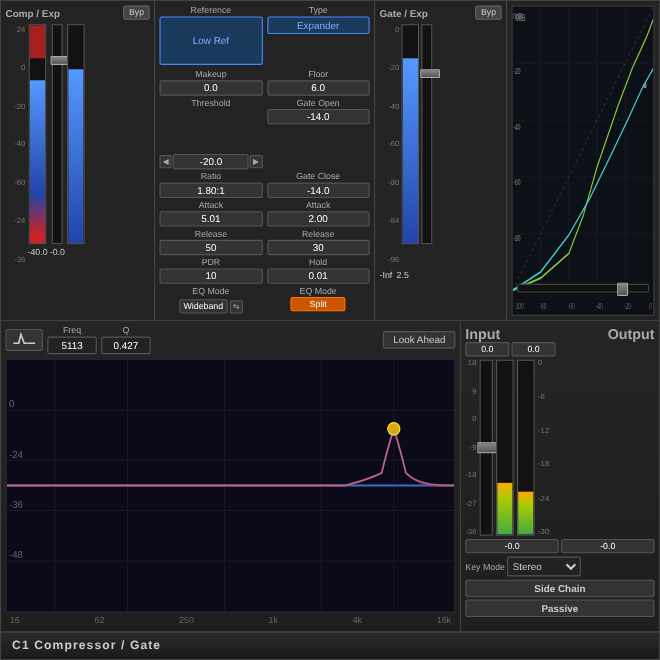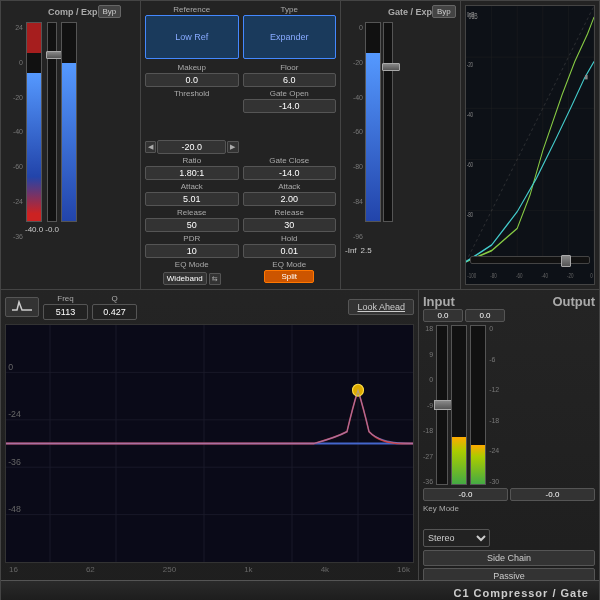--- a/index.html
+++ b/index.html
@@ -28,23 +28,23 @@
     }
     .comp-exp-section {
       width: 140px;
       padding: 4px;
       border-right: 1px solid #444;
       display: flex;
       flex-direction: column;
     }
     .section-header {
       display: flex;
+      justify-content: space-between;
       align-items: center;
       margin-bottom: 4px;
-      margin-left: 43px;
     }
     .section-label {
       color: #aaa;
       font-size: 9px;
       font-weight: bold;
     }
     .byp-btn {
       background: #444;
       border: 1px solid #666;
       color: #ccc;
@@ -118,21 +118,21 @@
       padding: 16px 4px;
       border-radius: 2px;
       flex: 1;
       text-align: center;
     }
     .type-box {
       background: #1a3a5c;
       border: 1px solid #4488ff;
       color: #88aaff;
       font-size: 9px;
-      padding: 16px 4px;
+      padding: 2px 4px;
       border-radius: 2px;
       flex: 1;
       text-align: center;
     }
     .arrow-btn {
       background: #333;
       border: 1px solid #555;
       color: #aaa;
       font-size: 7px;
       padding: 1px 2px;
@@ -237,43 +237,43 @@
     }
     .lookahead-btn {
       background: #333;
       border: 1px solid #555;
       color: #ccc;
       font-size: 9px;
       padding: 2px 8px;
       cursor: pointer;
       border-radius: 2px;
       margin-left: auto;
-      text-decoration: underline;
     }
     
     .io-section {
       width: 180px;
       padding: 4px;
       display: flex;
       flex-direction: column;
       gap: 3px;
     }
     .io-header-row {
       display: flex;
       justify-content: space-between;
     }
     .io-label {
       color: #aaa;
       font-size: 13px;
       font-weight: bold;
     }
     .key-mode-section {
       display: flex;
-      flex-direction: column;
-      gap: 16px;
+      flex-direction: row;
+      gap: 2px;
+      align-items: center;
     }
     .key-mode-label {
       color: #aaa;
       font-size: 8px;
     }
     .key-mode-select {
       background: #222;
       border: 1px solid #555;
       color: #ccc;
       font-size: 9px;
@@ -288,37 +288,37 @@
     }
     .monitor-btn {
       background: #333;
       border: 1px solid #555;
       color: #ccc;
       font-size: 9px;
       padding: 2px 6px;
       cursor: pointer;
       border-radius: 2px;
       text-align: center;
+      font-weight: bold;
     }
     .monitor-btn-active {
       background: #cc8800;
       border: 1px solid #ffaa00;
       color: #fff;
       font-size: 9px;
       padding: 2px 6px;
       cursor: pointer;
       border-radius: 2px;
       text-align: center;
     }
     .title-bar {
       background: linear-gradient(180deg, #2a2a2a 0%, #1a1a1a 100%);
       height: 24px;
       display: flex;
       align-items: center;
-      justify-content: flex-end;
       padding: 12px 10px;
       border-top: 1px solid #555;
     }
     .title-text {
       color: #ccc;
       font-size: 11px;
       font-weight: bold;
       letter-spacing: 1px;
     }
     svg text { font-family: Arial, sans-serif; }

